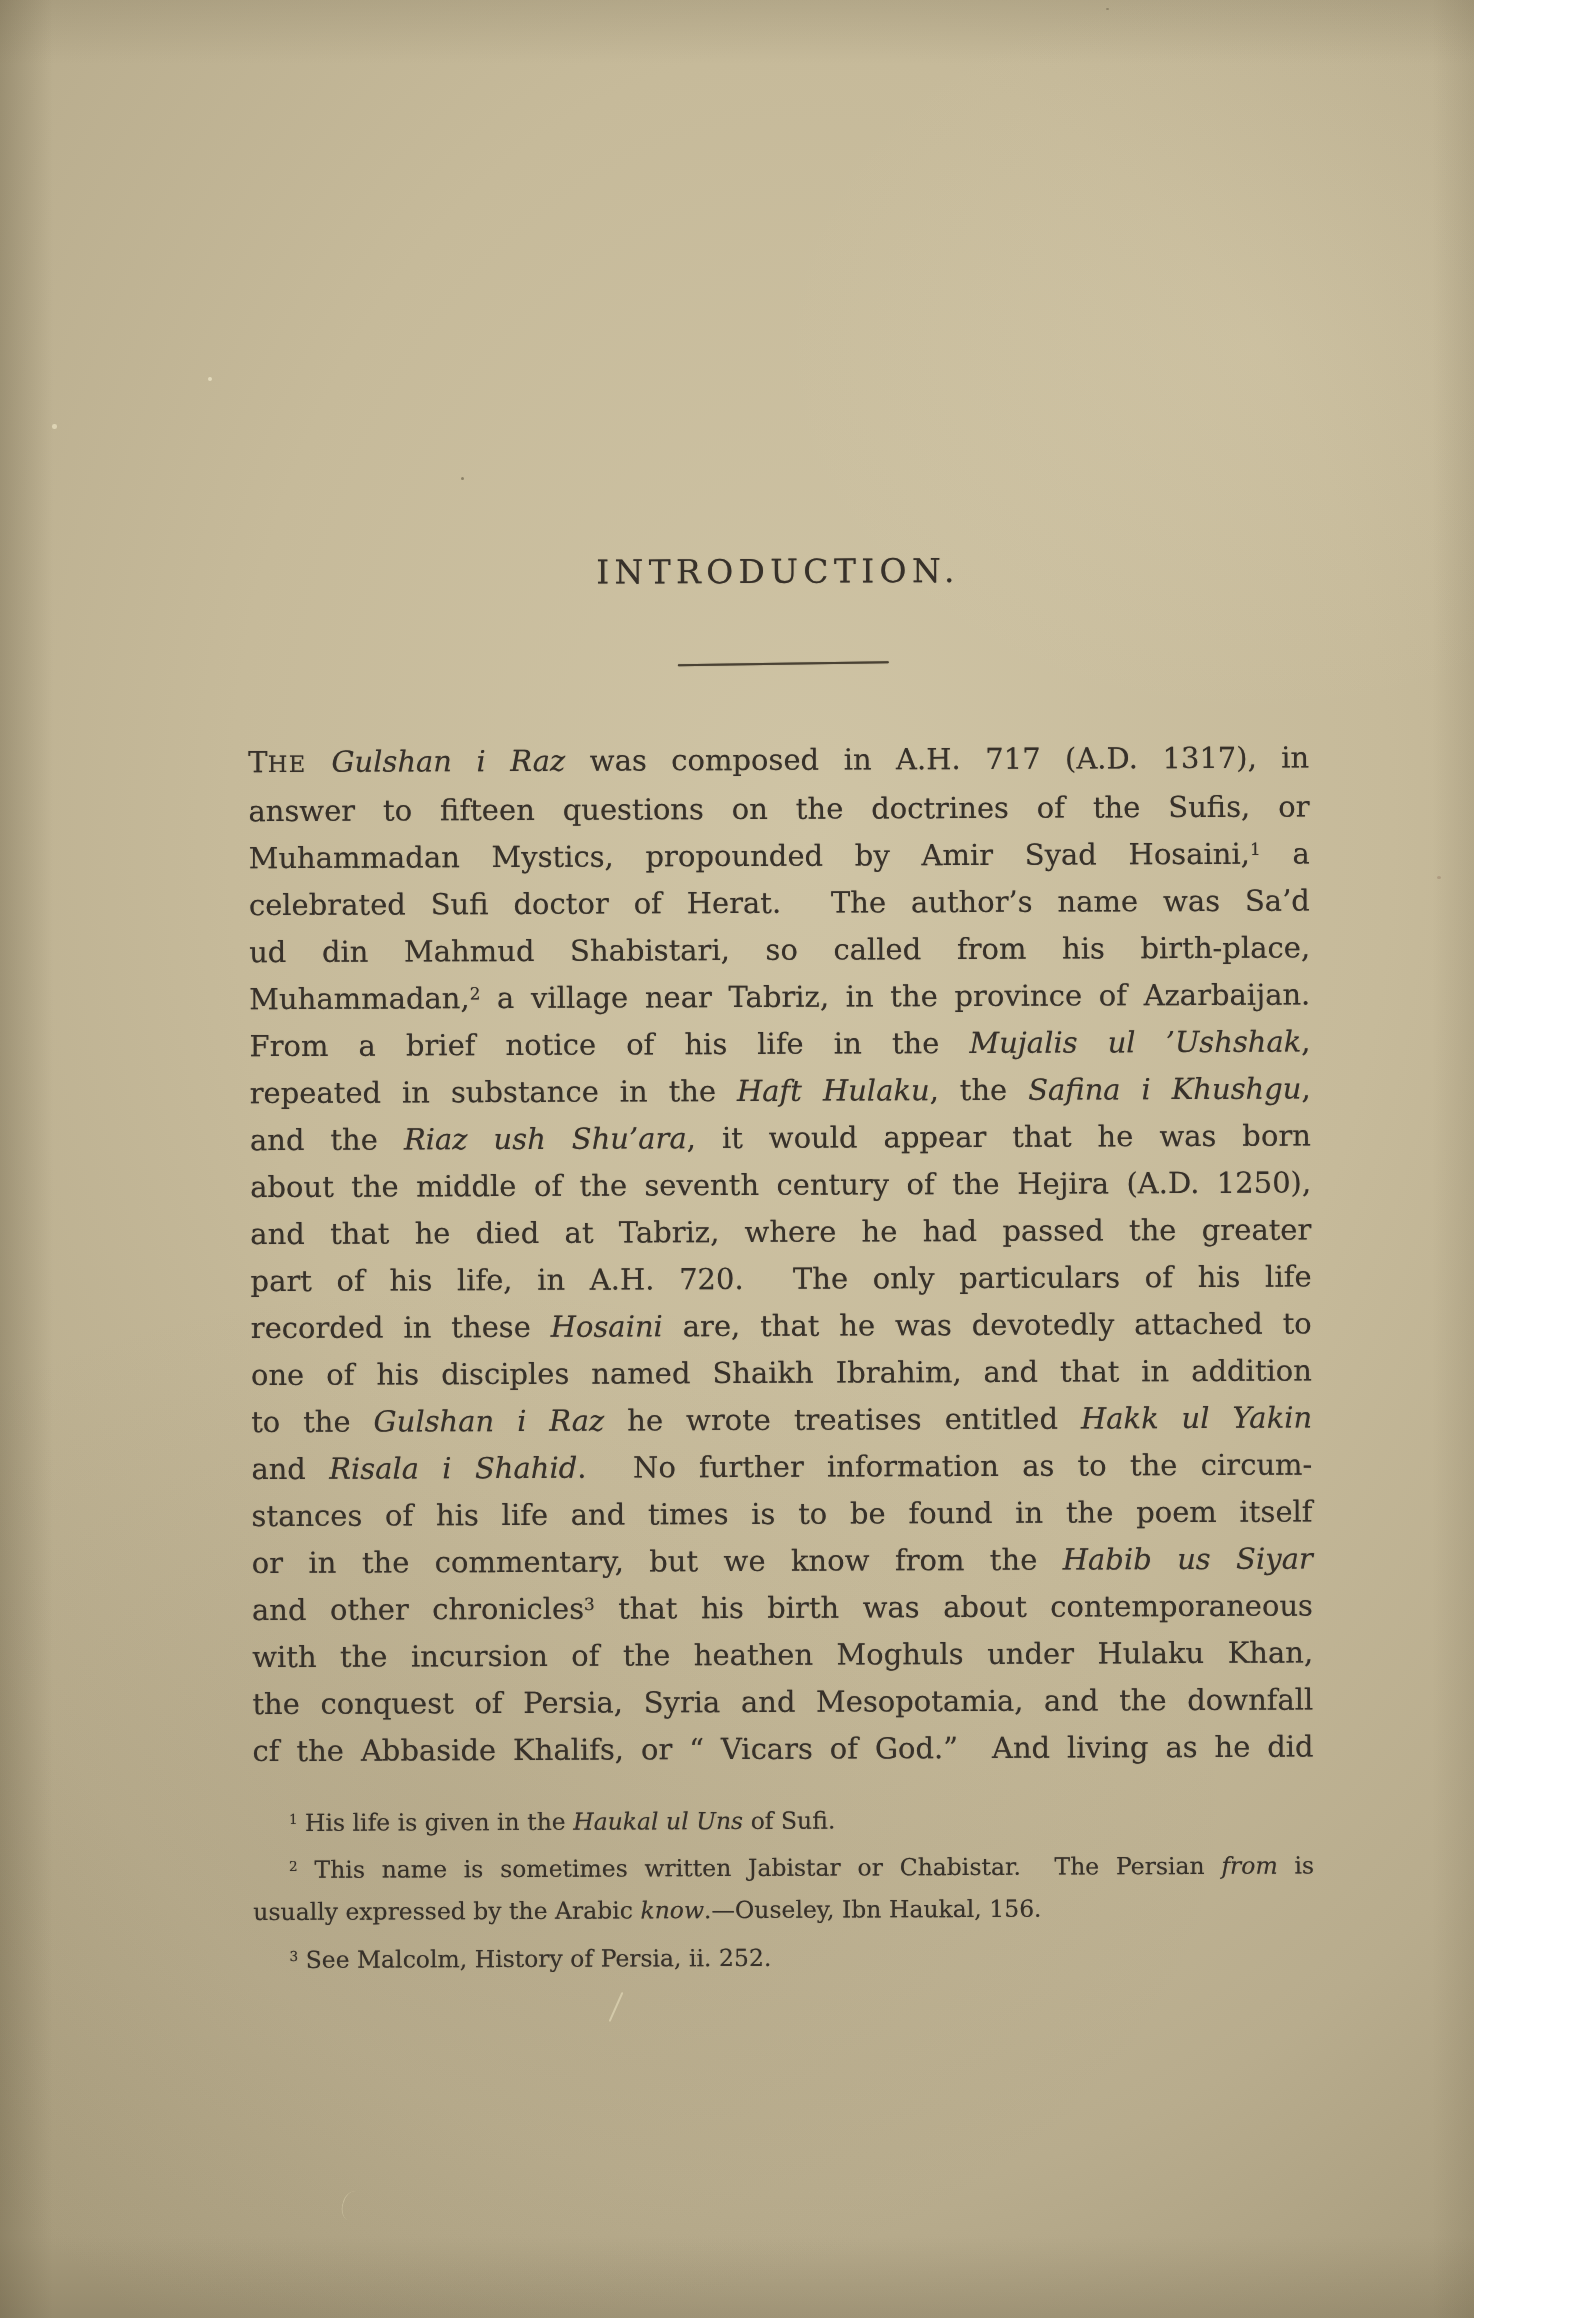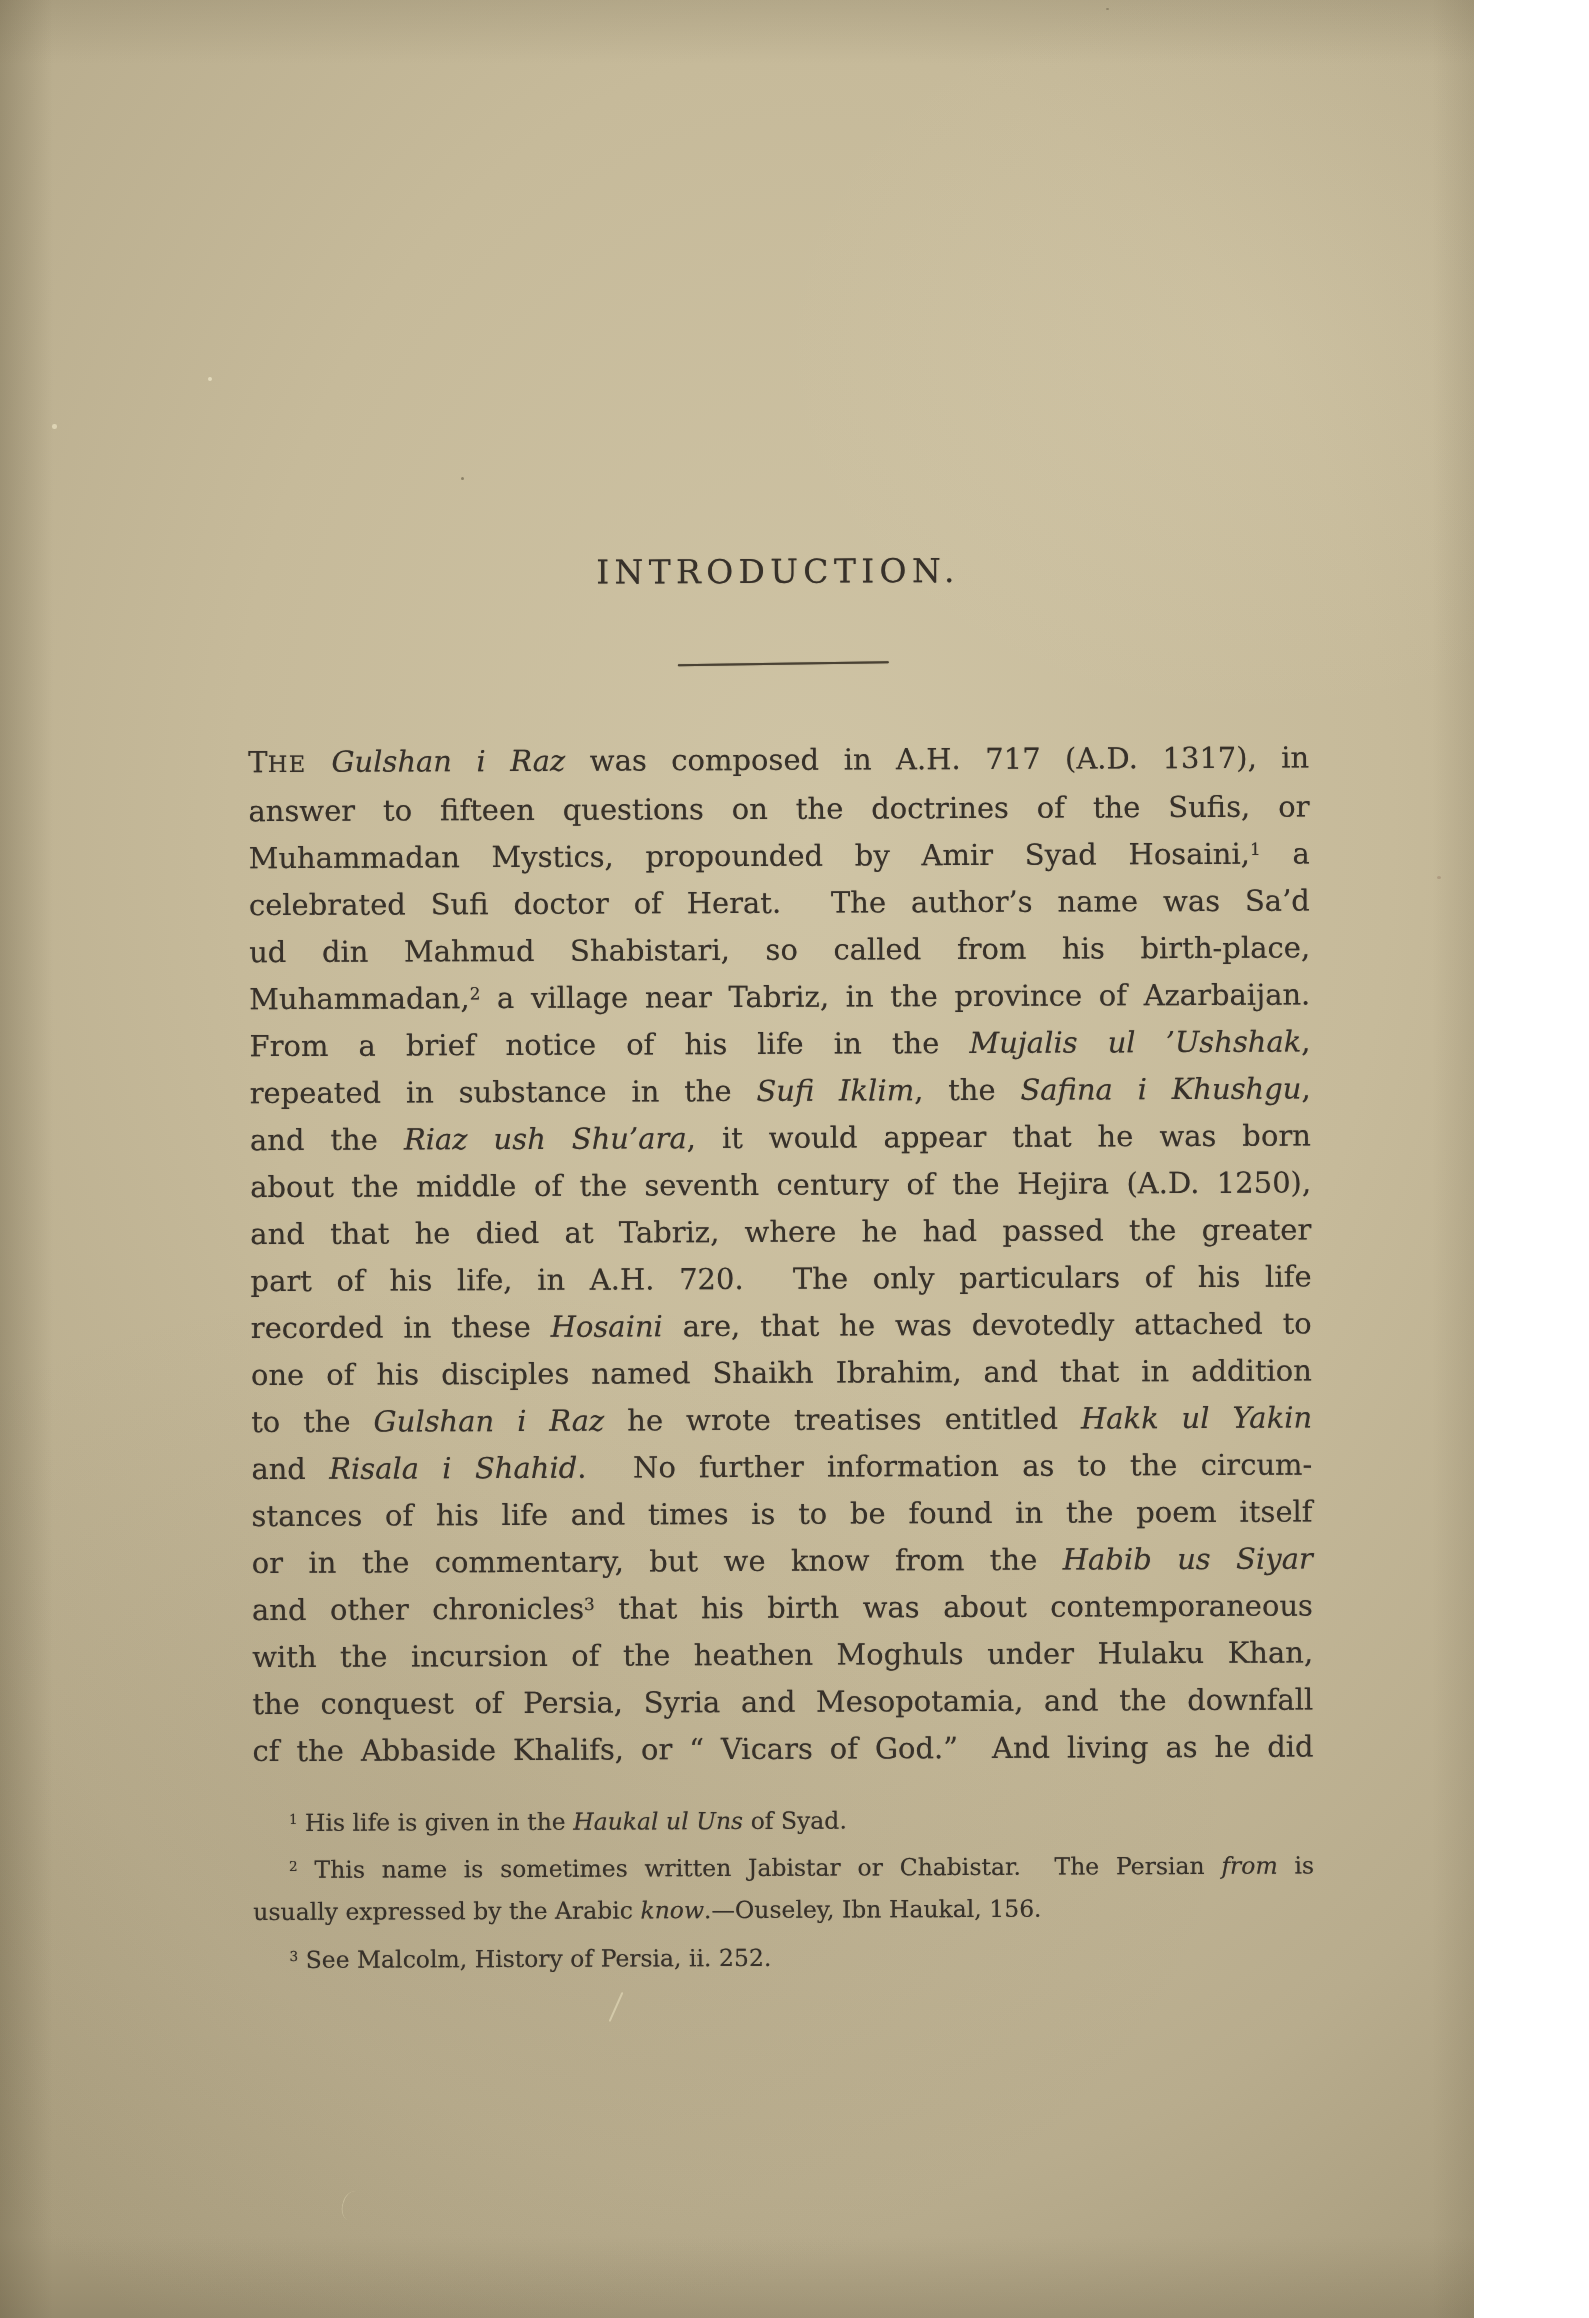--- a/index.html
+++ b/index.html
@@ -69,39 +69,39 @@
     <div class="title">INTRODUCTION.</div>
     <div class="rule"></div>
     <div class="bodytext">
         <div class="line"><span>T</span><span class="sc">HE</span><span> </span><i>Gulshan i Raz</i><span> was composed in A.H. 717 (A.D. 1317), in</span></div>
         <div class="line"><span>answer to fifteen questions on the doctrines of the Sufis, or</span></div>
         <div class="line"><span>Muhammadan Mystics, propounded by Amir Syad Hosaini,</span><sup>1</sup><span> a</span></div>
         <div class="line"><span>celebrated Sufi doctor of Herat.&nbsp; The author’s name was Sa’d</span></div>
         <div class="line"><span>ud din Mahmud Shabistari, so called from his birth-place,</span></div>
         <div class="line"><span>Muhammadan,</span><sup>2</sup><span> a village near Tabriz, in the province of Azarbaijan.</span></div>
         <div class="line"><span>From a brief notice of his life in the </span><i>Mujalis ul ’Ushshak</i><span>,</span></div>
-        <div class="line"><span>repeated in substance in the </span><i>Sufi Iklim</i><span>, the </span><i>Safina i Khushgu</i><span>,</span></div>
+        <div class="line"><span>repeated in substance in the </span><i>Haft Hulaku</i><span>, the </span><i>Safina i Khushgu</i><span>,</span></div>
         <div class="line"><span>and the </span><i>Riaz ush Shu’ara</i><span>, it would appear that he was born</span></div>
         <div class="line"><span>about the middle of the seventh century of the Hejira (A.D. 1250),</span></div>
         <div class="line"><span>and that he died at Tabriz, where he had passed the greater</span></div>
         <div class="line"><span>part of his life, in A.H. 720.&nbsp; The only particulars of his life</span></div>
         <div class="line"><span>recorded in these </span><i>Hosaini</i><span> are, that he was devotedly attached to</span></div>
         <div class="line"><span>one of his disciples named Shaikh Ibrahim, and that in addition</span></div>
         <div class="line"><span>to the </span><i>Gulshan i Raz</i><span> he wrote treatises entitled </span><i>Hakk ul Yakin</i></div>
         <div class="line"><span>and </span><i>Risala i Shahid</i><span>.&nbsp; No further information as to the circum-</span></div>
         <div class="line"><span>stances of his life and times is to be found in the poem itself</span></div>
         <div class="line"><span>or in the commentary, but we know from the </span><i>Habib us Siyar</i></div>
         <div class="line"><span>and other chronicles</span><sup>3</sup><span> that his birth was about contemporaneous</span></div>
         <div class="line"><span>with the incursion of the heathen Moghuls under Hulaku Khan,</span></div>
         <div class="line"><span>the conquest of Persia, Syria and Mesopotamia, and the downfall</span></div>
         <div class="line"><span>cf the Abbaside Khalifs, or “&nbsp;Vicars of God.”&nbsp; And living as he did</span></div>
       </div>
     <div class="footnotes">
         <div class="footnote">
-          <div class="fn-line first"><sup>1</sup><span> His life is given in the </span><i>Haukal ul Uns</i><span> of Syad.</span></div>
+          <div class="fn-line first"><sup>1</sup><span> His life is given in the </span><i>Haukal ul Uns</i><span> of Sufi.</span></div>
         </div>
         <div class="footnote">
           <div class="fn-line first justify"><sup>2</sup><span> This name is sometimes written Jabistar or Chabistar.&nbsp; The Persian </span><i>from</i><span> is</span></div>
           <div class="fn-line"><span>usually expressed by the Arabic </span><i>know</i><span>.—Ouseley, Ibn Haukal, 156.</span></div>
         </div>
         <div class="footnote">
           <div class="fn-line first"><sup>3</sup><span> See Malcolm, History of Persia, ii. 252.</span></div>
         </div>
       </div>
   </div>

